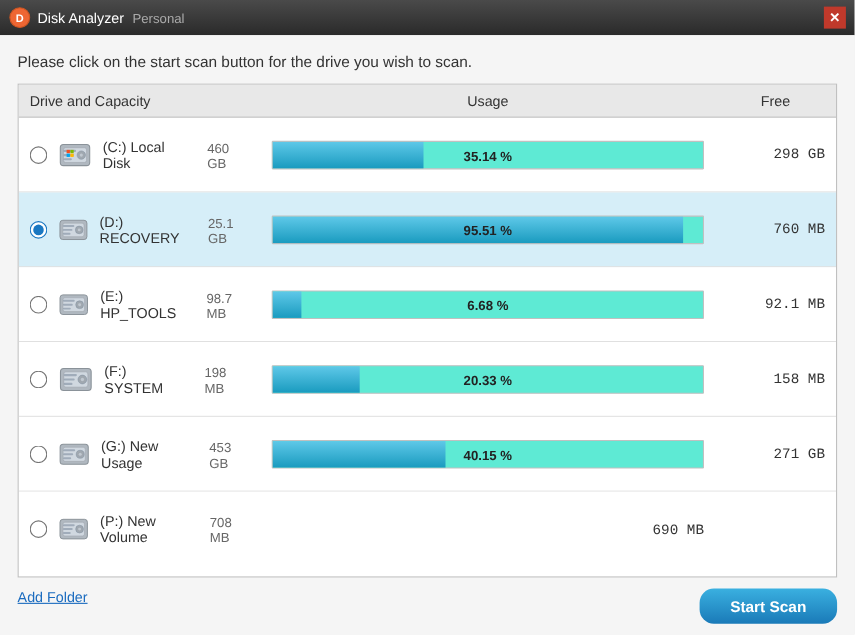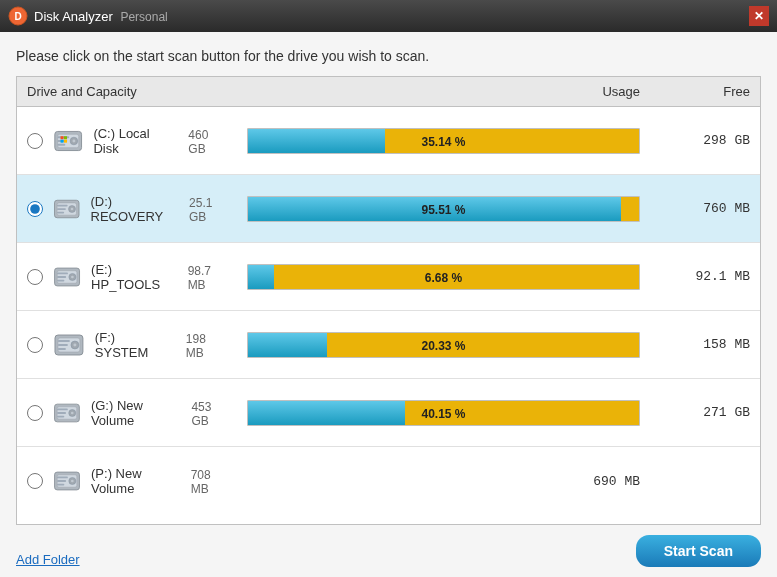--- a/index.html
+++ b/index.html
@@ -80,21 +80,21 @@
       display: grid;
       grid-template-columns: 220px 1fr 110px;
       background: #e8e8e8;
       border-bottom: 1px solid #c0c0c0;
     }
     .table-header .col {
       padding: 7px 10px;
       font-weight: normal;
       color: #333;
       font-size: 13px;
-      text-align: right;
+      text-align: center;
     }
     .table-header .col:first-child {
       text-align: left;
     }
 
     .table-body {
       overflow: hidden;
     }
 
     .drive-row {
@@ -146,21 +146,21 @@
 
     .usage-cell {
       padding: 0 10px;
       display: flex;
       align-items: center;
     }
 
     .progress-container {
       width: 100%;
       height: 26px;
-      background: #eab308;
+      background: #5eead4;
       border: 1px solid #c0c0c0;
       position: relative;
       border-radius: 1px;
     }
     .progress-bar {
       height: 100%;
       background: linear-gradient(to bottom, #5ec8e8, #1a9bbf);
       position: absolute;
       left: 0;
       top: 0;
@@ -181,21 +181,21 @@
       text-align: right;
       font-size: 13px;
       color: #333;
       font-family: Liberation Mono, monospace;
     }
 
     
     .footer {
       display: flex;
       justify-content: space-between;
-      align-items: flex-end;
+      align-items: flex-start;
       padding: 10px 0 0 0;
     }
 
     .add-folder-link {
       color: #1a6bbf;
       text-decoration: underline;
       cursor: pointer;
       font-size: 13px;
       background: none;
       border: none;
@@ -362,21 +362,21 @@
       <rect x="4" y="8" width="28" height="20" rx="3" ry="3" fill="#b0b8c0" stroke="#8a9299" stroke-width="1"></rect>
       <rect x="7" y="11" width="22" height="14" rx="2" ry="2" fill="#d0d8e0" stroke="#9aa0a8" stroke-width="0.5"></rect>
       <circle cx="24" cy="18" r="4" fill="#a0a8b0" stroke="#8090a0" stroke-width="0.5"></circle>
       <circle cx="24" cy="18" r="1.5" fill="#c0c8d0"></circle>
       <rect x="7" y="13" width="12" height="2" rx="1" fill="#8090a0" opacity="0.6"></rect>
       <rect x="7" y="17" width="10" height="2" rx="1" fill="#8090a0" opacity="0.6"></rect>
       <rect x="7" y="21" width="8" height="2" rx="1" fill="#8090a0" opacity="0.6"></rect>
 
     </svg>
         <div class="drive-name-block">
-          <span class="drive-label">(G:)  New Volume</span>
+          <span class="drive-label">(G:)  New Usage</span>
           <span class="drive-size">453 GB</span>
         </div>
       </div>
       <div class="usage-cell">
         <div class="progress-container">
           <div class="progress-bar" style="width: 40.15%"></div>
           <span class="progress-label">40.15 %</span>
         </div>
       </div>
       <div class="free-cell">271 GB</div>

